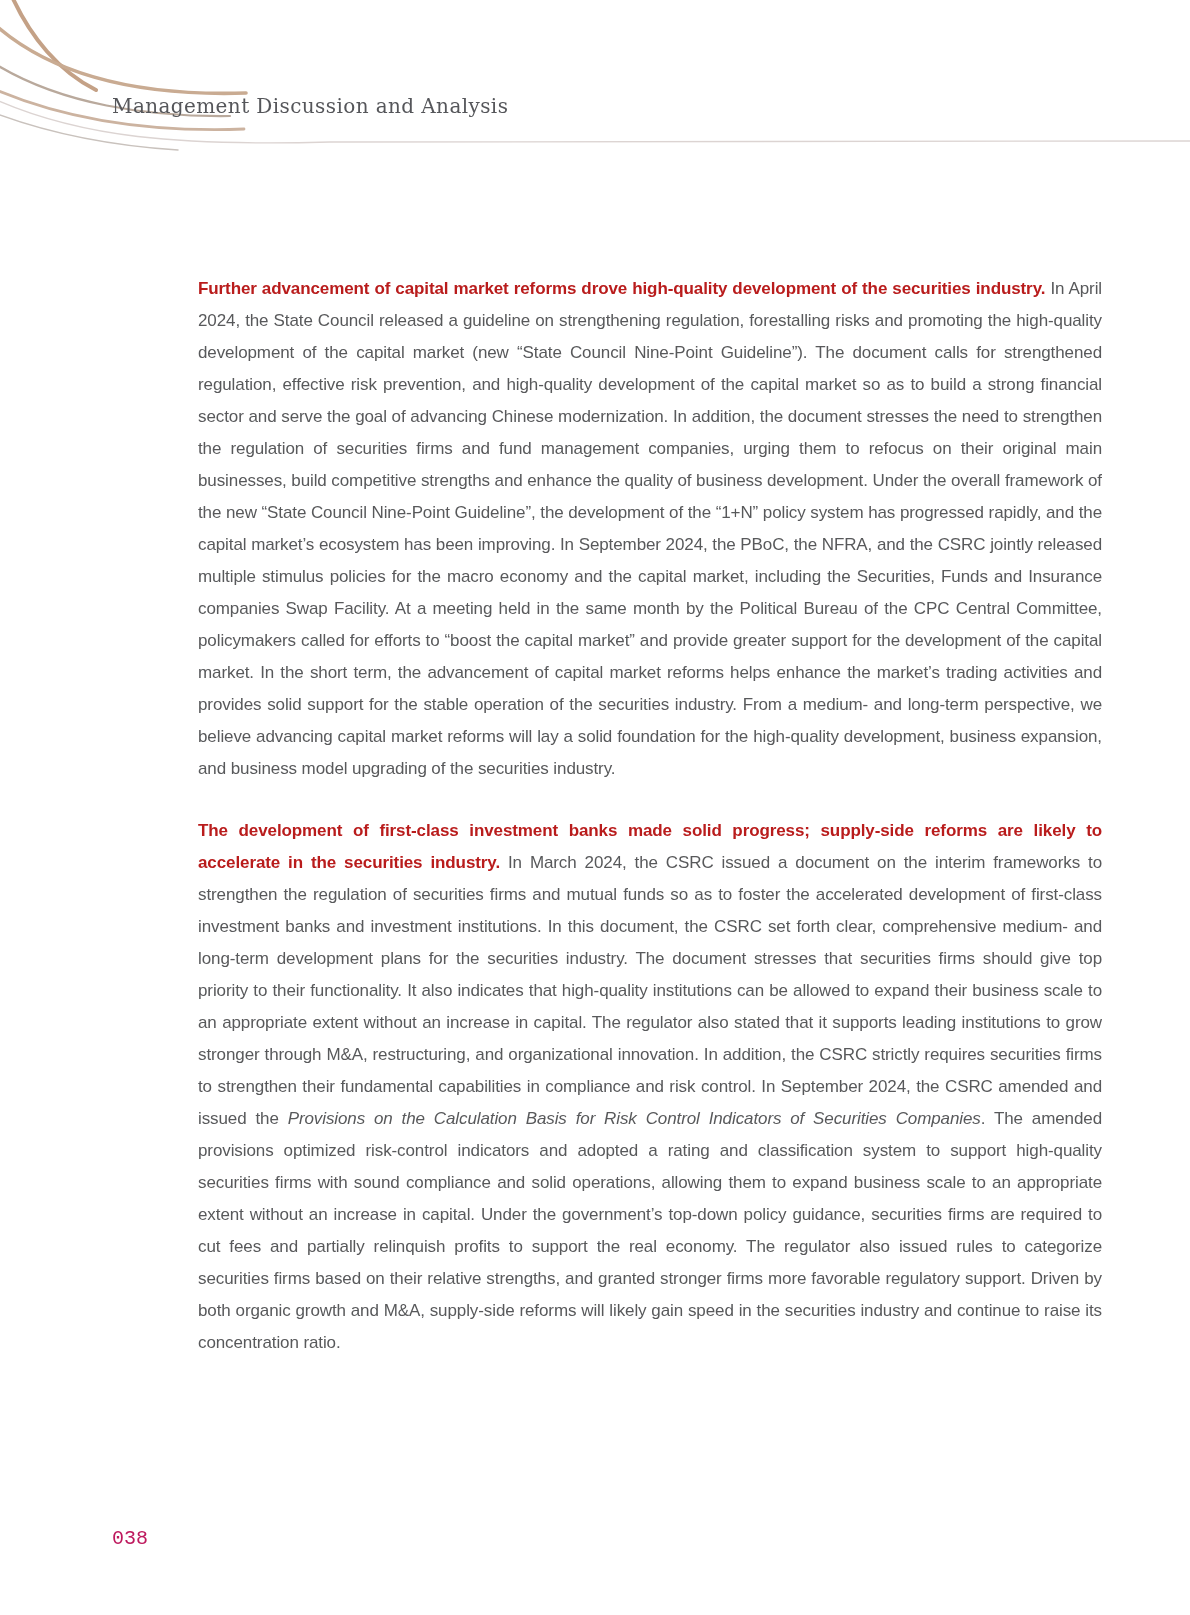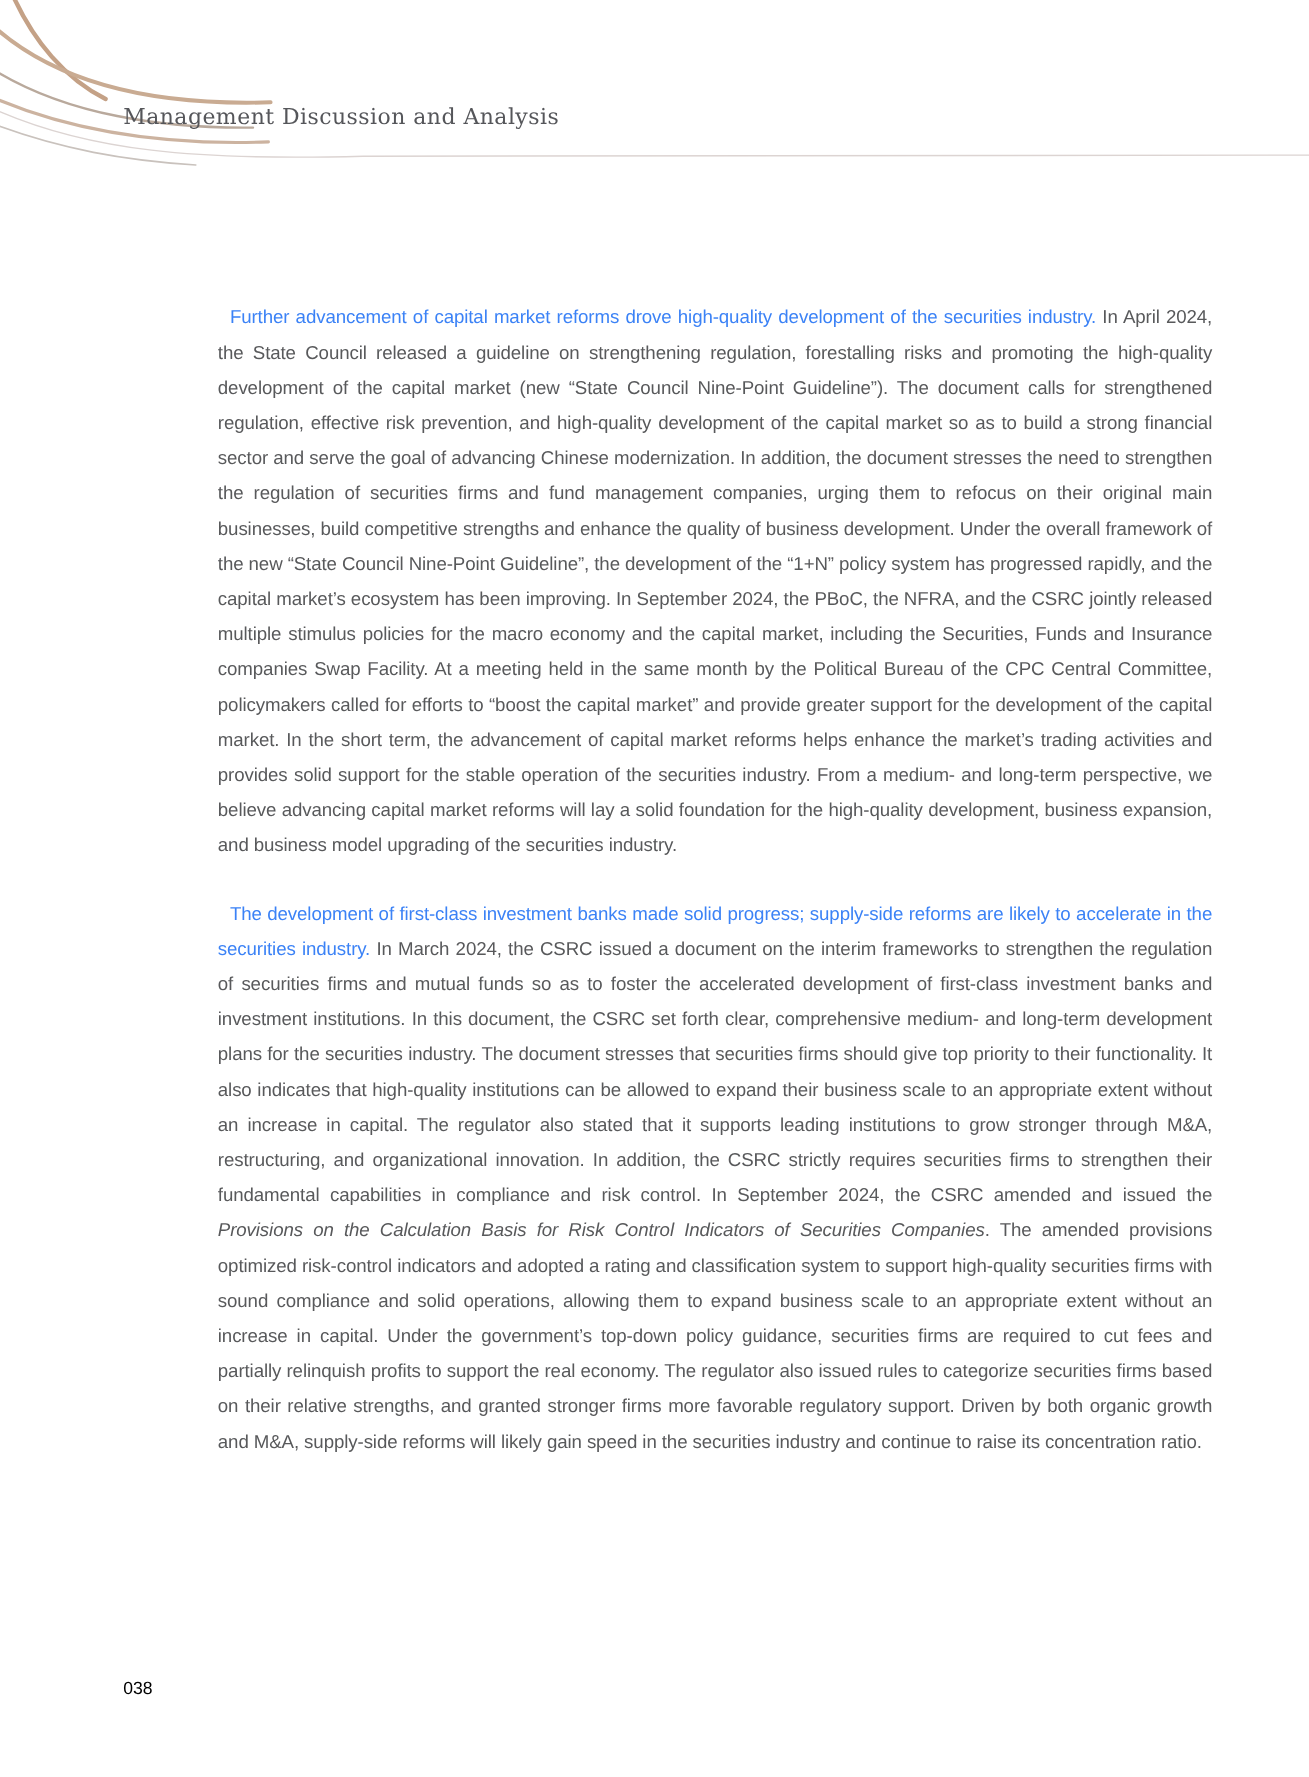--- a/index.html
+++ b/index.html
@@ -36,32 +36,31 @@
     width:904px;
     color:#58595b;
     font-size:17px;
     line-height:32px;
     letter-spacing:-0.1px;
     text-align:justify;
   }
   .content p { margin:0; }
   .content p + p { margin-top:30px; }
   .content strong {
-    color:#3b82f6;
-    font-weight:400;
-    margin-left:11px;
+    color:#b91c1c;
+    font-weight:700;
   }
   .content em { }
   .page-number {
     position:absolute;
     left:112px;
     top:1527px;
-    font-family:Liberation Sans, sans-serif;
-    font-size:16px;
-    color:#000000;
+    font-family:Liberation Mono, monospace;
+    font-size:20px;
+    color:#be185d;
   }
 </style>
 </head>
 <body>
 
 <div class="page">
 
   <svg class="header-decoration" viewBox="0 0 1190 170" xmlns="http://www.w3.org/2000/svg" aria-hidden="true">
     <path d="M 10,-8 C 30,38 60,72 96,90" fill="none" stroke="#c4a186" stroke-width="4" stroke-linecap="round"></path>
     <path d="M -8,22 C 55,80 150,96 246,93" fill="none" stroke="#c9ab92" stroke-width="3.6" stroke-linecap="round"></path>

